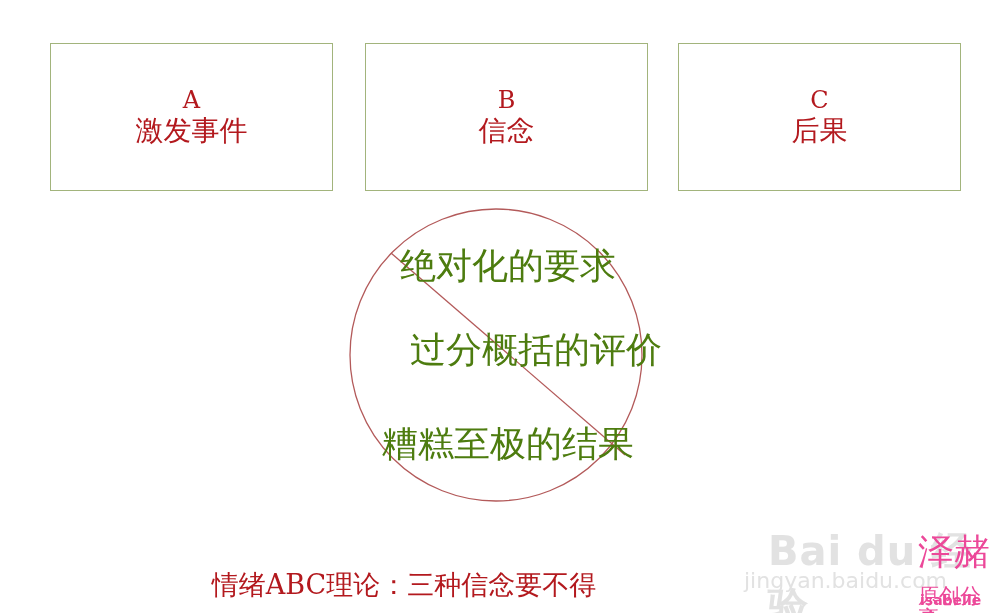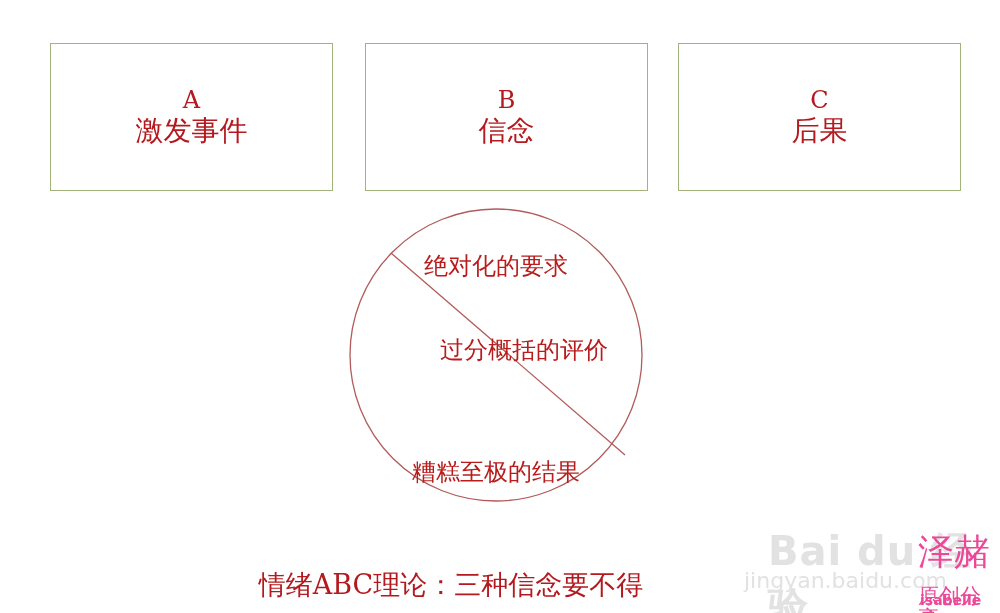--- a/index.html
+++ b/index.html
@@ -7,27 +7,27 @@
          font-family: "DejaVu Serif", "Liberation Serif", serif; }
   .box { position:absolute; top:43px; height:148px; border:1.5px solid #a2b47c; box-sizing:border-box;
          display:flex; flex-direction:column; align-items:center; justify-content:center; color:#b3191e; }
   .box .letter { font-size:24px; line-height:28px; }
   .box .label { font-size:28px; line-height:34px; }
   #box-a { left:50px; width:283px; }
   #box-b { left:365px; width:283px; }
   #box-c { left:678px; width:283px; }
   .circle-wrap { position:absolute; left:349px; top:208px; width:294px; height:294px; }
   .circle-wrap svg { position:absolute; left:0; top:0; }
-  .belief { position:absolute; left:0; width:294px; text-align:center; color:#b91c1c;
-            font-size:24px; line-height:32px; }
+  .belief { position:absolute; left:12px; width:294px; text-align:center; color:#4d7c0f;
+            font-size:36px; line-height:32px; }
   #belief-0 { top:42px; }
   #belief-1 { top:126px;padding-left:28px; }
-  #belief-2 { top:220px;margin-top:28px; }
+  #belief-2 { top:220px; }
   .caption { position:absolute; left:0; width:808px; top:568px; text-align:center;
-             color:#b3191e; font-size:27px; line-height:34px;margin-left:47px; }
+             color:#b3191e; font-size:27px; line-height:34px; }
   .wm { position:absolute; color:#e2e2e2; font-family:"DejaVu Sans", sans-serif; }
   #wm-baidu { left:768px; top:524px; font-size:40px; font-weight:bold; letter-spacing:1px; }
   #wm-url { left:744px; top:568px; font-size:22px; }
   .sig { position:absolute; color:#ec4899; }
   #sig-main { left:918px; top:532px; font-size:36px; line-height:40px; }
   #sig-en { left:920px; top:592px; font-size:14px; font-family:"DejaVu Sans", sans-serif; font-weight:bold; }
   #sig-sub { left:918px; top:585px; font-size:21px; line-height:22px; }
 </style>
 </head>
 <body>

